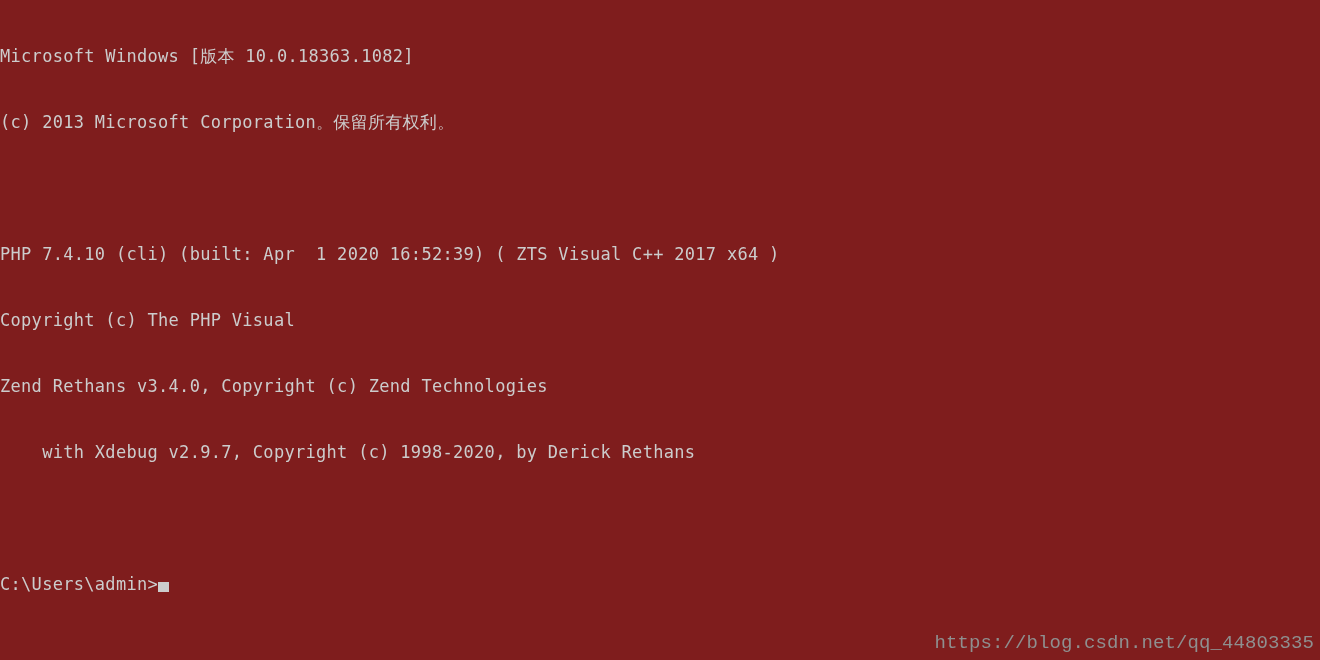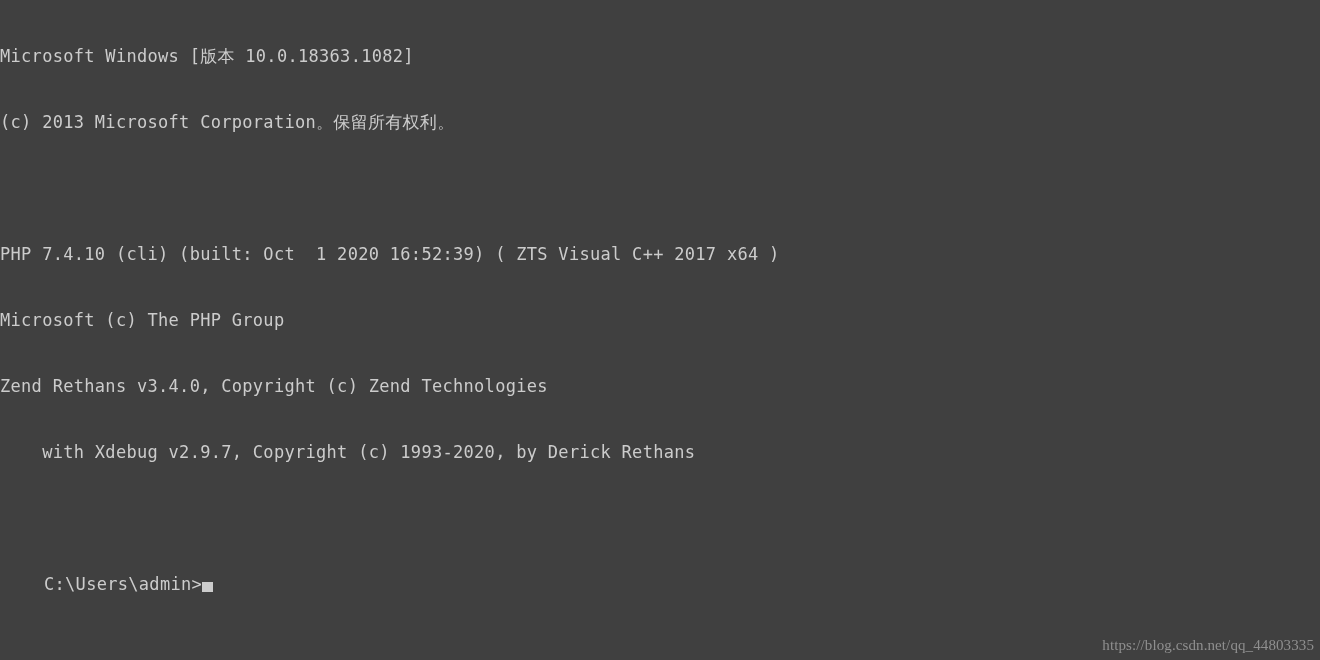--- a/index.html
+++ b/index.html
@@ -11,21 +11,21 @@
     height: 660px;
     background: #0c0c0c;
     overflow: hidden;
     font-family: "DejaVu Sans Mono", monospace;
   }
 
   #terminal {
     position: relative;
     width: 1320px;
     height: 660px;
-    background: #404040;
+    background: #7f1d1d;
   }
 
   #console-output {
     position: absolute;
     left: 0px;
     top: 1px;
     margin: 0;
     padding: 0;
     font-family: "DejaVu Sans Mono", monospace;
     font-size: 17px;
@@ -44,58 +44,57 @@
   .console-line.blank {
     height: 22px;
   }
 
   
   #prompt-line {
     position: relative;
     display: block;
     height: 22px;
     white-space: pre;
-    padding-left: 44px;
   }
 
   #cursor-block {
     display: inline-block;
     width: 11px;
     height: 10px;
     background: #cccccc;
     vertical-align: baseline;
     position: relative;
     top: 2px;
     margin-left: 0px;
   }
 
   #watermark {
     position: absolute;
     right: 6px;
     bottom: 6px;
-    font-family: Liberation Serif, serif;
-    font-size: 15px;
+    font-family: Liberation Mono, monospace;
+    font-size: 19px;
     color: #8f8f8f;
     letter-spacing: 0.1px;
     white-space: pre;
     text-align: right;
   }
 </style>
 </head>
 <body>
 
 <div id="terminal">
 
   <div id="console-output">
     <span class="console-line">Microsoft Windows [版本 10.0.18363.1082]</span>
     <span class="console-line">(c) 2013 Microsoft Corporation。保留所有权利。</span>
     <span class="console-line blank"></span>
-    <span class="console-line">PHP 7.4.10 (cli) (built: Oct  1 2020 16:52:39) ( ZTS Visual C++ 2017 x64 )</span>
-    <span class="console-line">Microsoft (c) The PHP Group</span>
+    <span class="console-line">PHP 7.4.10 (cli) (built: Apr  1 2020 16:52:39) ( ZTS Visual C++ 2017 x64 )</span>
+    <span class="console-line">Copyright (c) The PHP Visual</span>
     <span class="console-line">Zend Rethans v3.4.0, Copyright (c) Zend Technologies</span>
-    <span class="console-line">    with Xdebug v2.9.7, Copyright (c) 1993-2020, by Derick Rethans</span>
+    <span class="console-line">    with Xdebug v2.9.7, Copyright (c) 1998-2020, by Derick Rethans</span>
     <span class="console-line blank"></span>
     <span id="prompt-line"><span>C:\Users\admin&gt;</span><span></span><span id="cursor-block"></span></span>
   </div>
 
   <div id="watermark">https://blog.csdn.net/qq_44803335</div>
 
 </div>
 
 </body></html>

